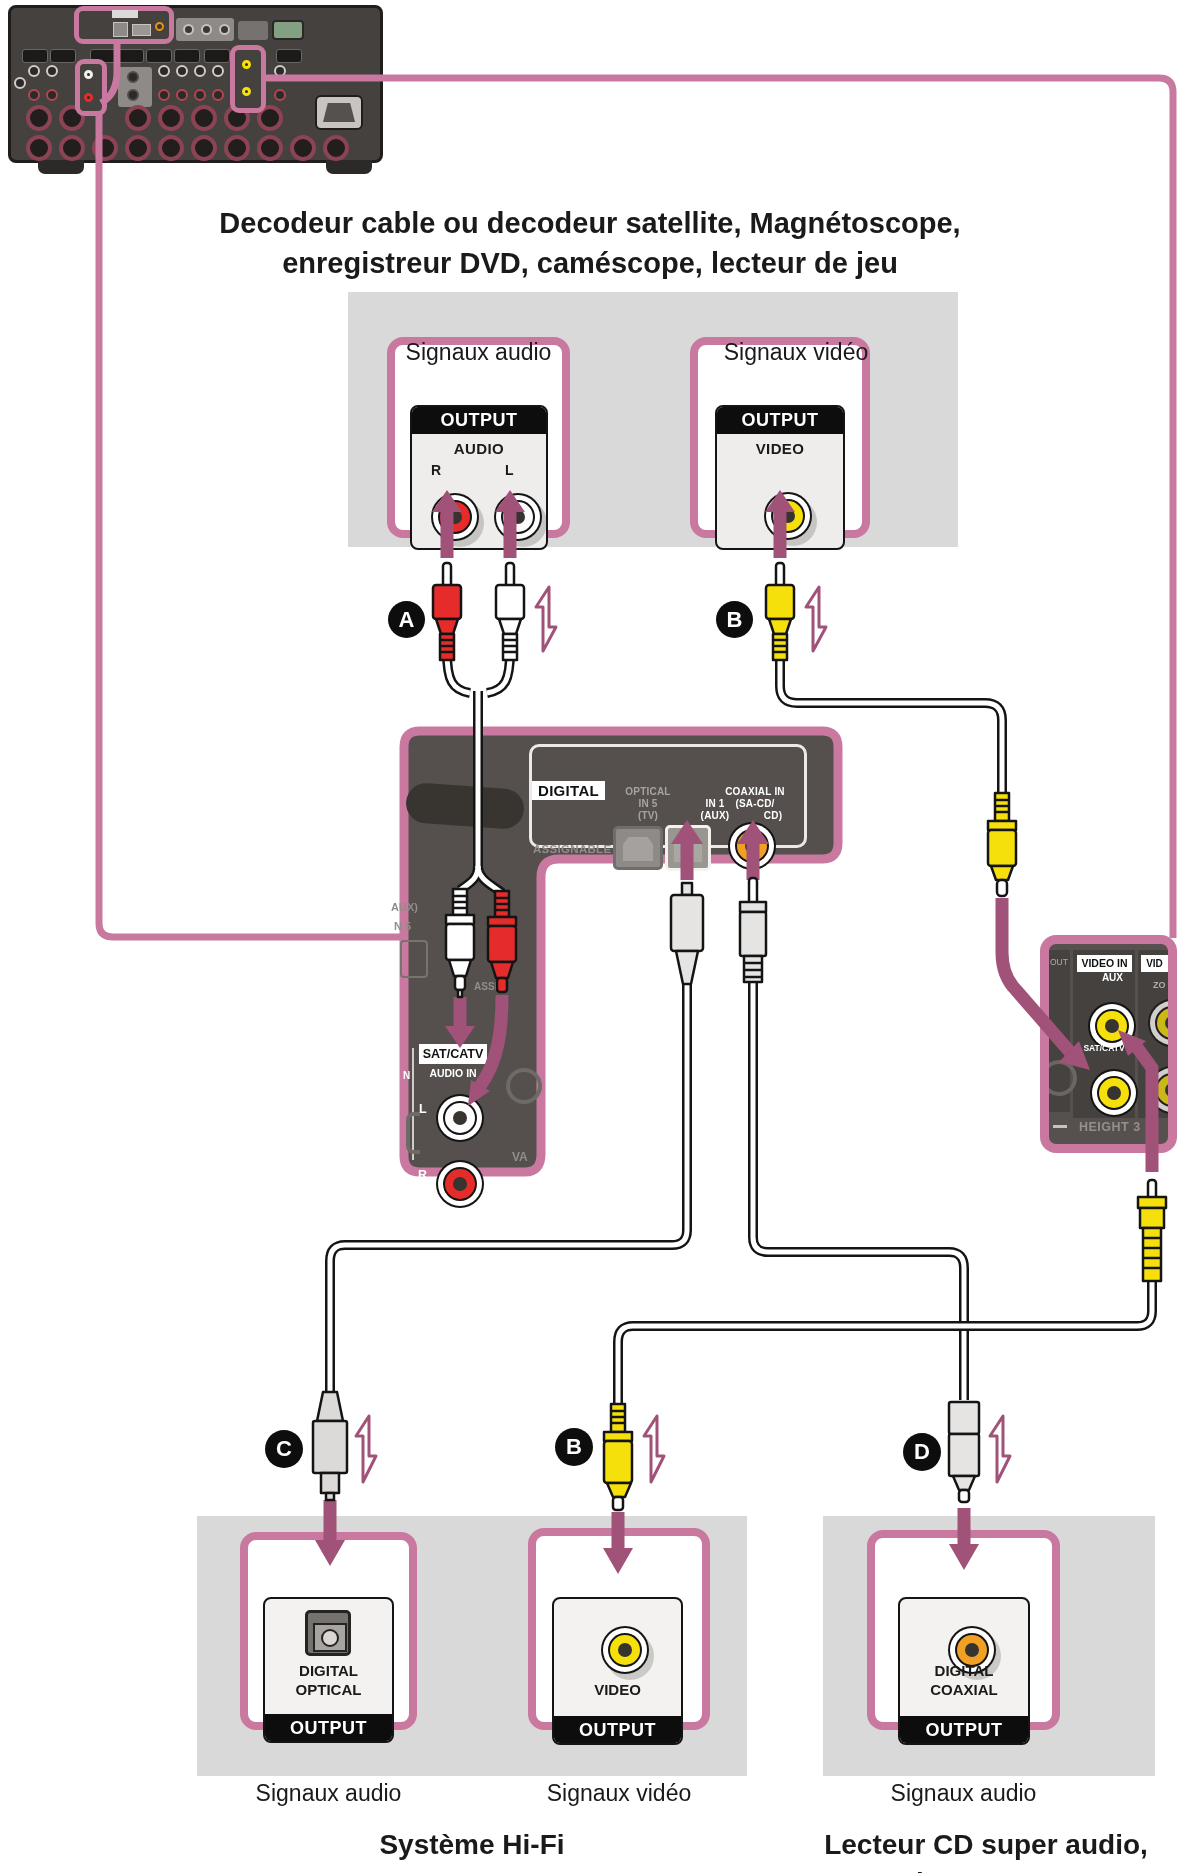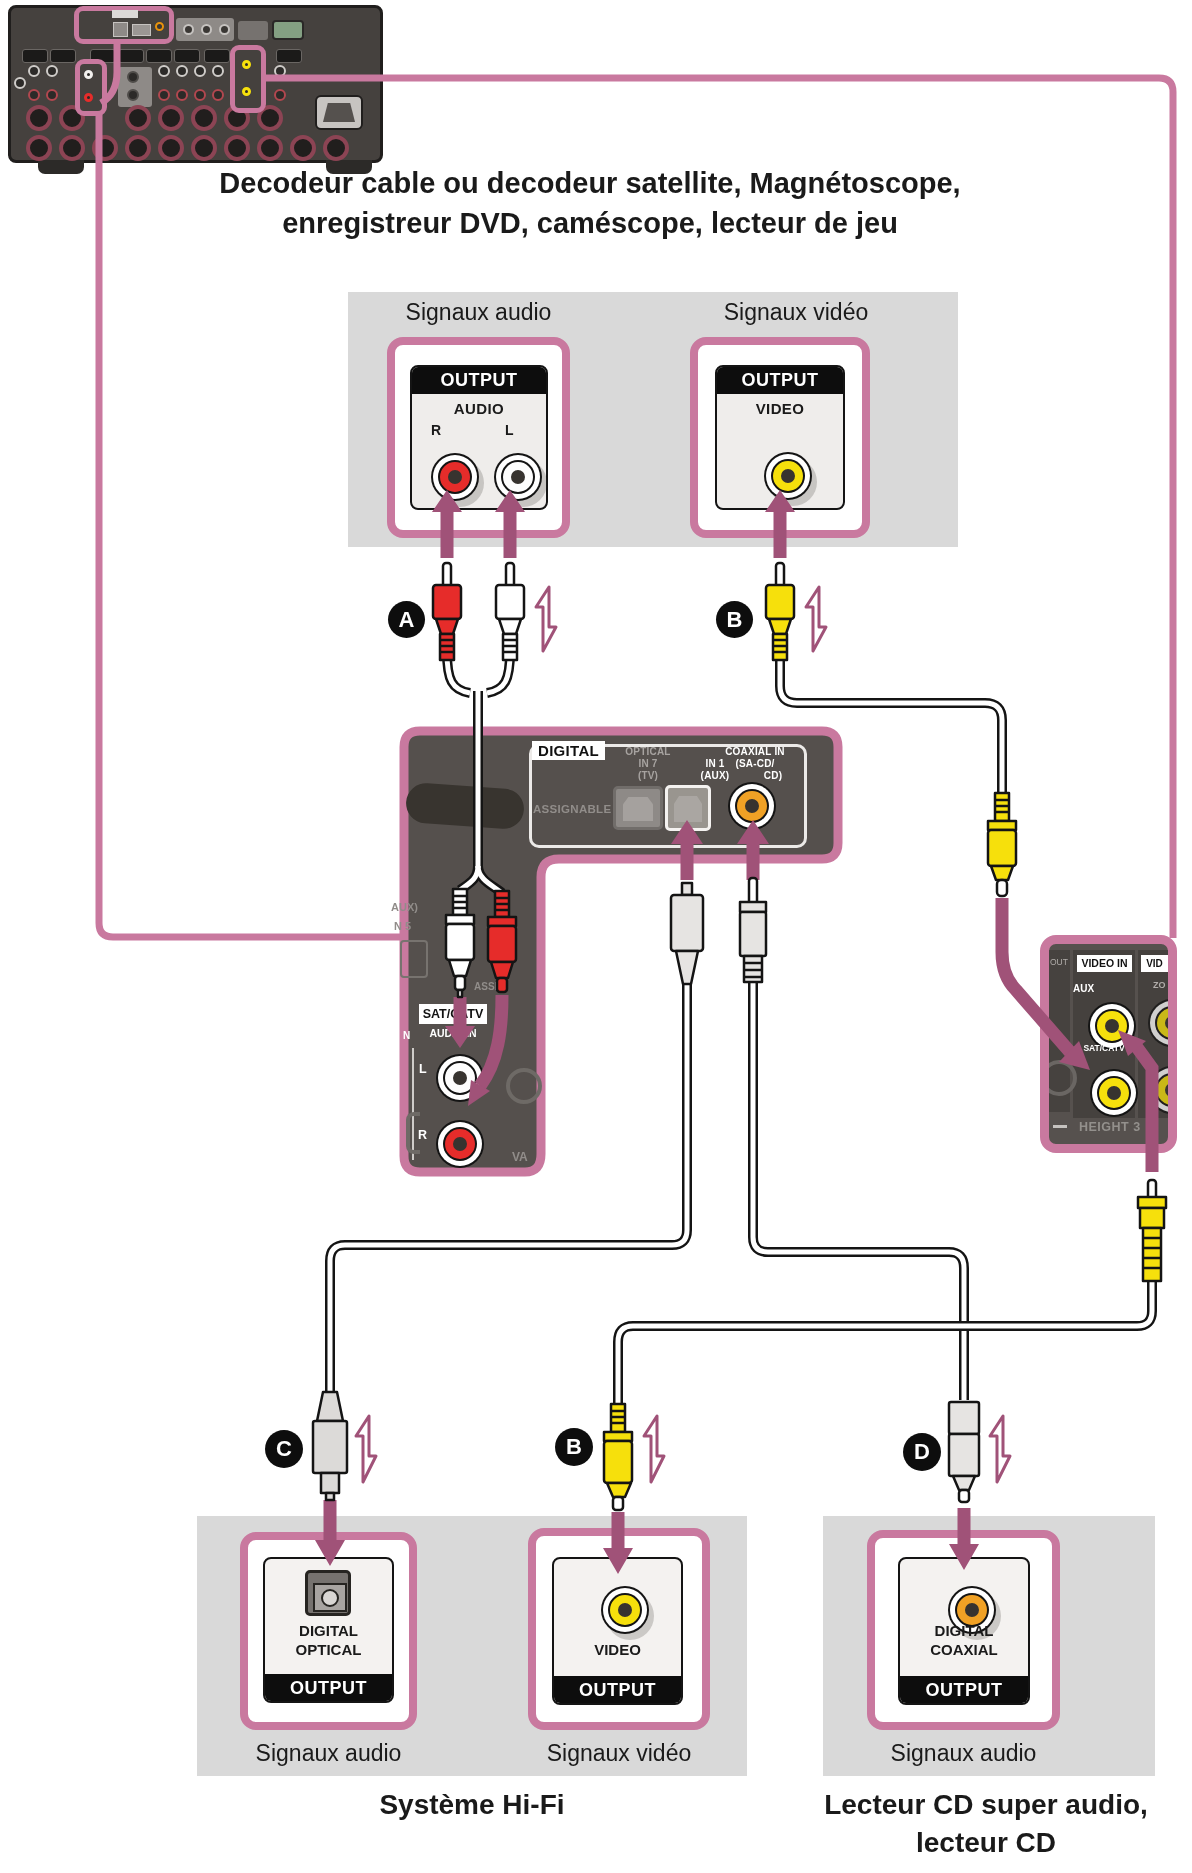--- a/index.html
+++ b/index.html
@@ -26,21 +26,21 @@
   .circlabel{position:absolute;background:#0d0d0d;color:#fff;border-radius:50%;
              text-align:center;font-weight:bold;z-index:10;}
   .recv-el{position:absolute;}
   .hl{position:absolute;border:5px solid #c9799f;border-radius:9px;background:#45413e;box-sizing:border-box;}
   .smalljack{position:absolute;border-radius:50%;box-sizing:border-box;}
   .knob{position:absolute;width:18px;height:18px;border-radius:50%;background:#211e1d;border:4px solid #8c4454;}
   .hdmi{position:absolute;width:24px;height:12px;background:#1b1a19;border:1px solid #6a6663;border-radius:3px;}
   .dimtext{color:#918d8a;}
   .portlabel{position:absolute;text-align:center;font-weight:bold;font-size:10px;line-height:12px;letter-spacing:.2px;}
   .optport{position:absolute;box-sizing:border-box;border-radius:5px;}
-  .z5{z-index:5;} .z4{z-index:4;} .z2{z-index:2;} .z0{z-index:0;}
+  .z5{z-index:5;margin-top:40px;} .z4{z-index:4;} .z2{z-index:2;} .z0{z-index:0;}
   svg{position:absolute;left:0;top:0;}
   #panelLayer{z-index:3;}
   #wireLayer{z-index:50;}
   .wcap{color:#fff;}
 </style>
 </head>
 <body>
 
 <div id="stage">
 
@@ -161,21 +161,21 @@
   </div>
   <div class="abs rca yellow z5" style="left:773px;top:461px;width:14px;height:14px;"></div>
 
   <div class="abs z4" style="left:406px;top:786px;width:118px;height:40px;background:#38342f;border-radius:20px;transform:rotate(4deg);"></div>
   <div class="abs z4" style="left:529px;top:744px;width:278px;height:104px;border:3px solid #eceae8;border-radius:10px;box-sizing:border-box;"></div>
   <div class="abs z5" style="left:532px;top:741px;background:#fff;color:#111;font-weight:bold;font-size:15px;padding:1px 6px;letter-spacing:.3px;">DIGITAL</div>
   <div class="abs z5 dimtext" style="left:533px;top:803px;font-weight:bold;font-size:11.5px;letter-spacing:.3px;">ASSIGNABLE</div>
 
   <div class="portlabel z5" style="left:616px;top:746px;width:64px;color:#a7a3a0;">
     <span style="display:block;">OPTICAL</span>
-    <span style="display:block;">IN 7</span>
+    <span style="display:block;">IN 5</span>
     <span style="display:block;">(TV)</span>
   </div>
   <div class="portlabel z5 wcap" style="left:694px;top:758px;width:42px;">
     <span style="display:block;">IN 1</span>
     <span style="display:block;">(AUX)</span>
   </div>
   <div class="portlabel z5 wcap" style="left:722px;top:746px;width:66px;">
     <span style="display:block;">COAXIAL IN</span>
     <span style="display:block;">(SA-CD/</span>
     <span style="display:block;padding-left:36px;">CD)</span>
@@ -203,21 +203,21 @@
   <div class="abs rca red nofilter z5" style="left:445px;top:1129px;width:14px;height:14px;"></div>
   <div class="abs z4" style="left:506px;top:1068px;width:28px;height:28px;border:4px solid #6e6a66;border-radius:50%;"></div>
   <div class="abs z4" style="left:406px;top:1112px;width:10px;height:34px;border:4px solid #6e6a66;border-radius:8px 0 0 8px;border-right:none;"></div>
   <div class="abs z4 dimtext" style="left:512px;top:1150px;font-size:12px;font-weight:bold;">VA</div>
 
   <div class="abs z4" style="left:1040px;top:935px;width:137px;height:218px;border:9px solid #c9799f;border-radius:16px;background:#56514e;box-sizing:border-box;overflow:hidden;">
     <div class="abs" style="left:0px;top:6px;width:21px;height:162px;background:#46423f;"></div>
     <div class="abs" style="left:1px;top:13px;font-size:8.5px;font-weight:normal;color:#b0aca9;">OUT</div>
     <div class="abs" style="left:24px;top:6px;width:62px;height:168px;background:#45413e;"></div>
     <div class="abs" style="left:28px;top:11px;width:55px;height:17px;background:#fff;color:#111;font-weight:bold;font-size:10.5px;text-align:center;line-height:17px;">VIDEO IN</div>
-    <div class="abs wcap" style="left:24px;top:39px;width:50px;font-size:10px;font-weight:bold;text-align:left;">AUX</div>
+    <div class="abs wcap" style="left:24px;top:28px;width:50px;font-size:10px;font-weight:bold;text-align:right;">AUX</div>
     <div class="abs rca yellow nofilter" style="left:48px;top:67px;width:14px;height:14px;"></div>
     <div class="abs wcap" style="left:20px;top:99px;width:70px;font-size:8.5px;font-weight:bold;text-align:center;">SAT/CATV</div>
     <div class="abs rca yellow nofilter" style="left:50px;top:134px;width:14px;height:14px;"></div>
     <div class="abs" style="left:89px;top:6px;width:40px;height:168px;background:#45413e;"></div>
     <div class="abs" style="left:92px;top:11px;width:27px;height:17px;background:#fff;color:#111;font-weight:bold;font-size:10px;text-align:center;line-height:17px;">VID</div>
     <div class="abs" style="left:104px;top:36px;font-size:9px;font-weight:bold;color:#b0aca9;">ZO</div>
     <div class="abs rca yellow nofilter" style="left:108px;top:64px;width:14px;height:14px;opacity:.75;"></div>
     <div class="abs rca yellow nofilter" style="left:108px;top:131px;width:14px;height:14px;opacity:.75;"></div>
     <div class="abs" style="left:-8px;top:116px;width:28px;height:28px;border:4px solid #6a6663;border-radius:50%;"></div>
     <div class="abs" style="left:4px;top:181px;width:14px;height:3px;background:#c5c2bf;"></div>

